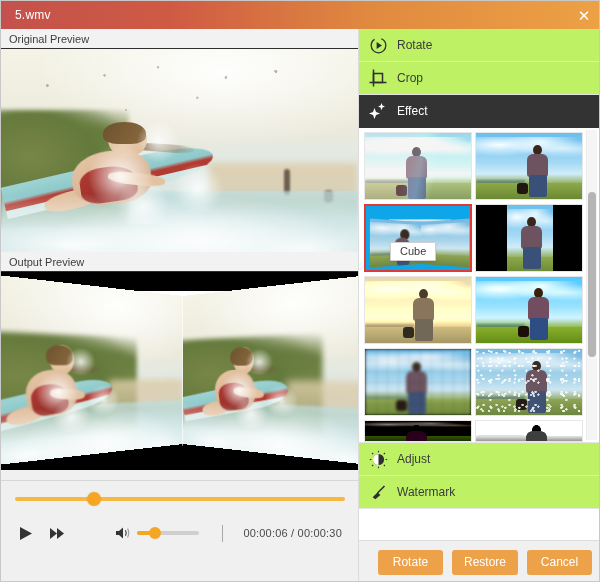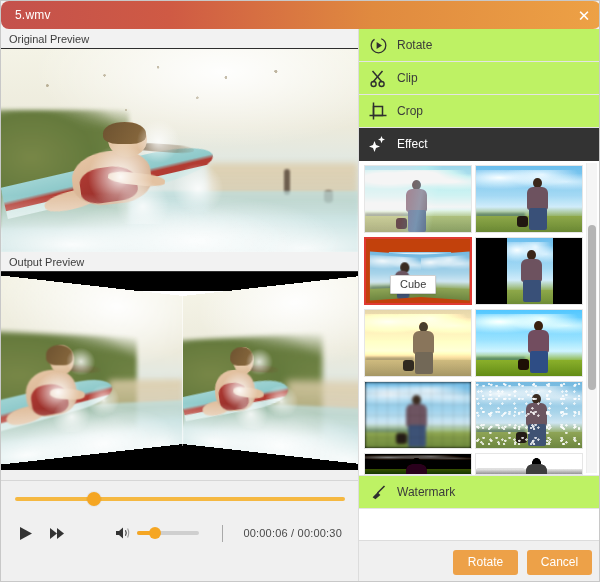--- a/index.html
+++ b/index.html
@@ -24,21 +24,20 @@
   
   .titlebar {
     position: absolute;
     left: 0; top: 0;
     width: 600px;
     height: 28px;
     background: linear-gradient(to right, #c4514c 0%, #cf5a44 28%, #e08a3f 62%, #eda145 100%);
     display: flex;
     align-items: center;
     box-sizing: border-box;
-    border-radius: 8px;
   }
   .title-text {
     color: #ffffff;
     font-size: 12px;
     padding-left: 14px;
     letter-spacing: .2px;
     flex: 1;
   }
   .close-btn {
     width: 34px;
@@ -472,21 +471,21 @@
       radial-gradient(circle at 88% 14%, rgba(255,255,255,.8) 0 1px, transparent 1.4px),
       radial-gradient(circle at 20% 80%, rgba(255,255,255,.75) 0 1px, transparent 1.4px),
       radial-gradient(circle at 45% 88%, rgba(255,255,255,.75) 0 1px, transparent 1.4px);
     background-size: 14px 14px, 17px 17px, 13px 13px, 19px 19px, 15px 15px, 12px 12px, 16px 16px;
   }
   .fx-glow {
     filter: brightness(.55) saturate(2.4) contrast(1.5) hue-rotate(-12deg);
     background: #120c04;
   }
   .fx-sketch { filter: grayscale(1) contrast(2.1) brightness(1.25); }
-  .fx-cube-thumb { background: #c2410c; }
+  .fx-cube-thumb { background: #0ea5e9; }
 
   .cube-mini {
     position: absolute; left: 8px; top: 8px; width: 92px; height: 50px;
   }
   .cube-mini .cm-face {
     position: absolute; overflow: hidden;
   }
   .cm-left { left: 0; top: 8px; width: 47px; height: 42px; transform: perspective(120px) rotateY(22deg); transform-origin: right center; }
   .cm-right { left: 47px; top: 8px; width: 45px; height: 42px; transform: perspective(120px) rotateY(-22deg); transform-origin: left center; }
   .cm-top { left: 12px; top: 0; width: 68px; height: 12px; transform: perspective(90px) rotateX(50deg); transform-origin: center bottom; }
@@ -663,31 +662,20 @@
     <div class="menu-item">
       <span class="mi-icon">
         <svg width="19" height="19" viewBox="0 0 19 19">
           <circle cx="9.5" cy="9.5" r="7.3" stroke="#2f2f2f" stroke-width="1.3" fill="none" stroke-dasharray="30 7"></circle>
           <polygon points="7.6,6 13,9.5 7.6,13" fill="#2f2f2f"></polygon>
         </svg>
       </span>
       <span class="mi-label">Rotate</span>
     </div>
 
-    <div class="menu-item">
-      <span class="mi-icon">
-        <svg width="18" height="19" viewBox="0 0 18 19">
-          <line x1="3.5" y1="2" x2="13" y2="13" stroke="#2f2f2f" stroke-width="1.5"></line>
-          <line x1="13.5" y1="2" x2="4" y2="13" stroke="#2f2f2f" stroke-width="1.5"></line>
-          <circle cx="4.6" cy="15" r="2.5" stroke="#2f2f2f" stroke-width="1.4" fill="none"></circle>
-          <circle cx="12.6" cy="15" r="2.5" stroke="#2f2f2f" stroke-width="1.4" fill="none"></circle>
-        </svg>
-      </span>
-      <span class="mi-label">Clip</span>
-    </div>
 
     <div class="menu-item">
       <span class="mi-icon">
         <svg width="18" height="18" viewBox="0 0 18 18">
           <rect x="4.5" y="4.5" width="9" height="9" stroke="#2f2f2f" stroke-width="1.5" fill="none"></rect>
           <line x1="4.5" y1="0.5" x2="4.5" y2="17.5" stroke="#2f2f2f" stroke-width="1.5"></line>
           <line x1="0.5" y1="13.5" x2="17.5" y2="13.5" stroke="#2f2f2f" stroke-width="1.5"></line>
         </svg>
       </span>
       <span class="mi-label">Crop</span>
@@ -838,30 +826,50 @@
           </div>
         </div>
 
       </div>
 
       <div class="scrollbar">
         <div class="scroll-thumb"></div>
       </div>
     </div>
 
+    <div class="menu-item">
+      <span class="mi-icon">
+        <svg width="19" height="19" viewBox="0 0 19 19">
+          <circle cx="9.5" cy="9.5" r="5.6" fill="#2f2f2f"></circle>
+          <path d="M9.5 3.9 a5.6 5.6 0 0 0 0 11.2 z" fill="#ffffff"></path>
+          <g stroke="#2f2f2f" stroke-width="1.1">
+            <line x1="9.5" y1="0.8" x2="9.5" y2="2.4"></line>
+            <line x1="9.5" y1="16.6" x2="9.5" y2="18.2"></line>
+            <line x1="0.8" y1="9.5" x2="2.4" y2="9.5"></line>
+            <line x1="16.6" y1="9.5" x2="18.2" y2="9.5"></line>
+            <line x1="3" y1="3" x2="4.2" y2="4.2"></line>
+            <line x1="14.8" y1="14.8" x2="16" y2="16"></line>
+            <line x1="16" y1="3" x2="14.8" y2="4.2"></line>
+            <line x1="4.2" y1="14.8" x2="3" y2="16"></line>
+          </g>
+        </svg>
+      </span>
+      <span class="mi-label">Adjust</span>
+    </div>
 
     <div class="menu-item">
       <span class="mi-icon">
         <svg width="19" height="19" viewBox="0 0 19 19">
           <line x1="15.5" y1="3" x2="8.5" y2="10" stroke="#2f2f2f" stroke-width="1.6"></line>
           <polygon points="8.6,9.2 11.4,12 6.4,16.2 3.6,14.2" fill="#2f2f2f"></polygon>
         </svg>
       </span>
       <span class="mi-label">Watermark</span>
     </div>
 
     <div class="footer">
       <button class="btn">Rotate</button>
+      <button class="btn">Restore</button>
       <button class="btn">Cancel</button>
     </div>
 
   </div>
 </div>
 
 </body></html>

